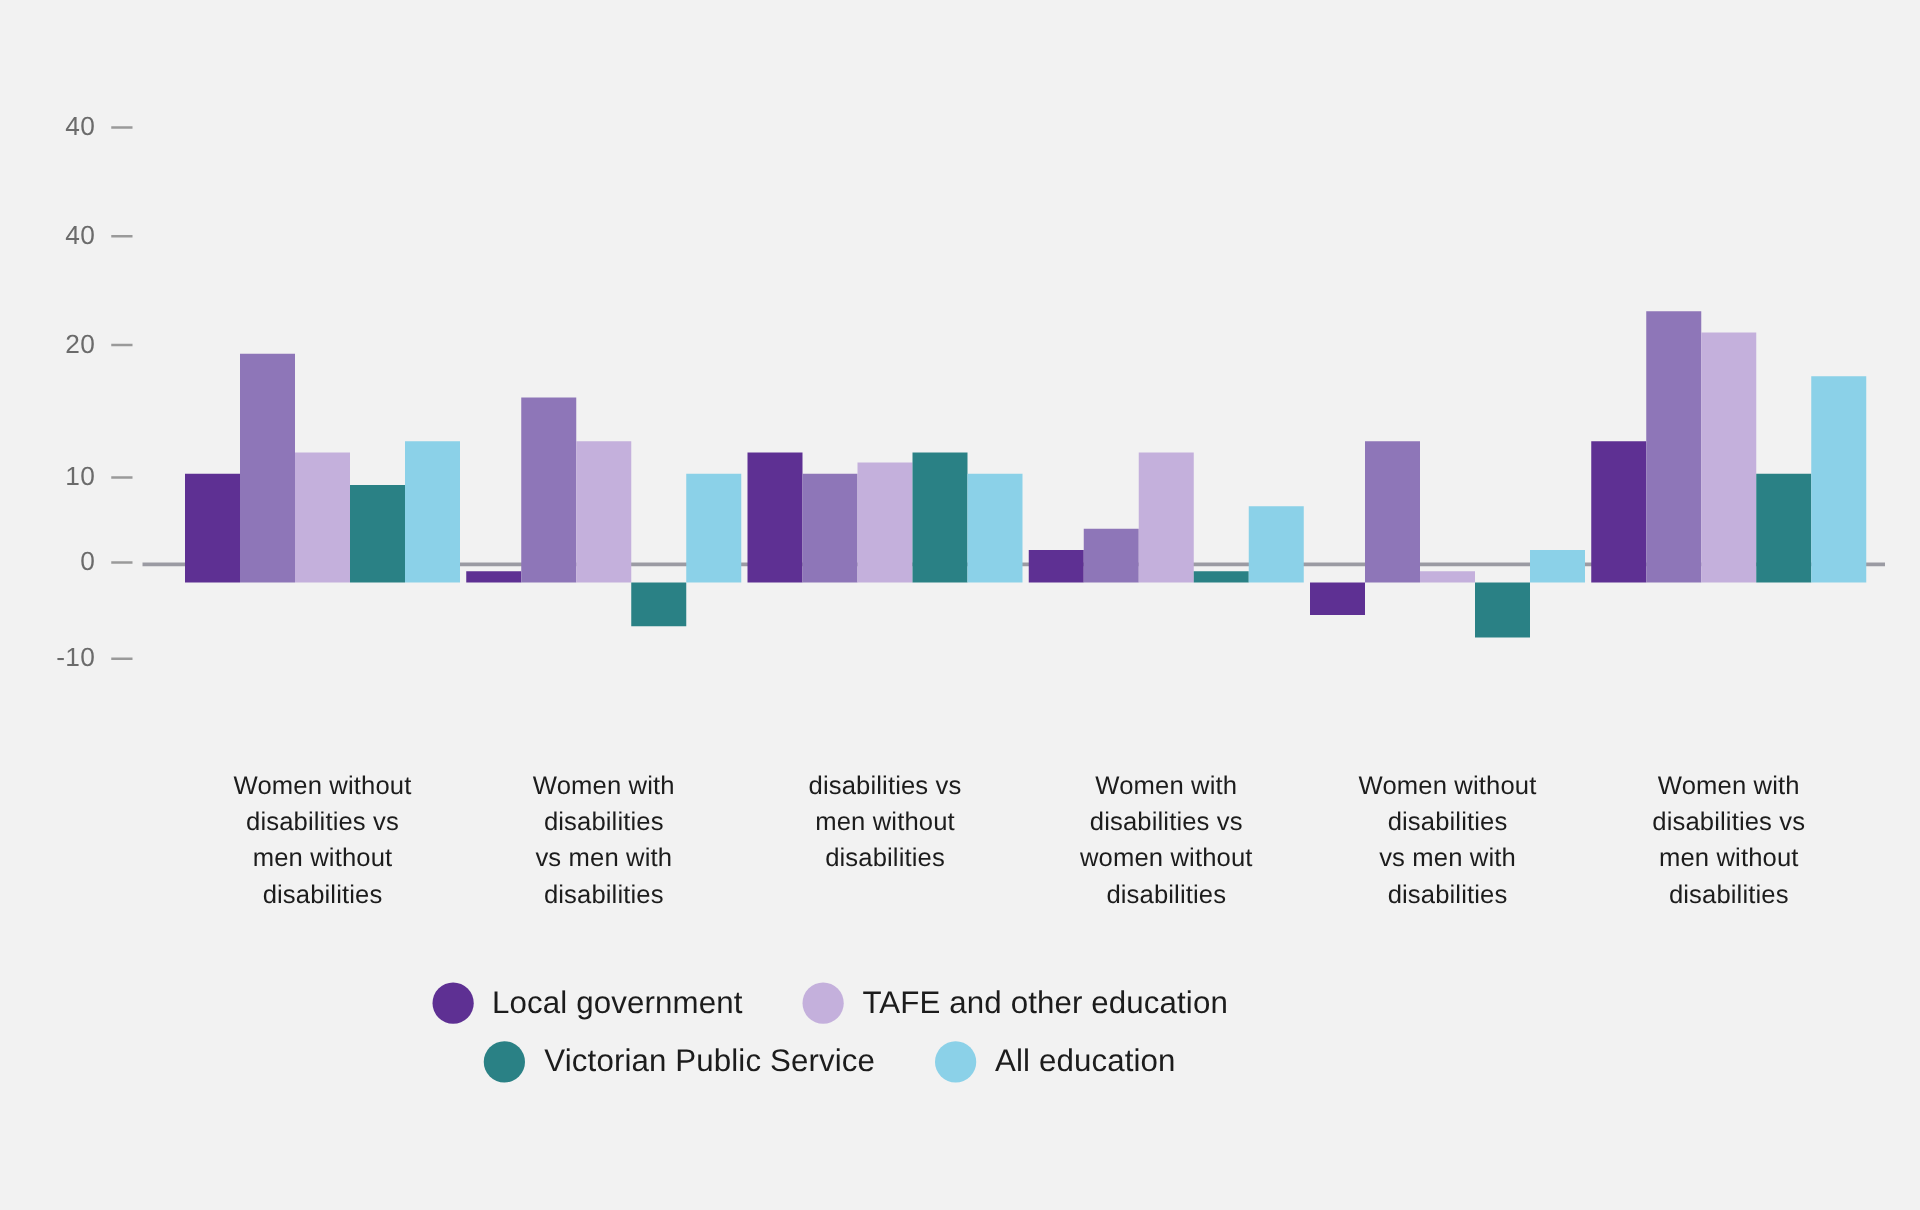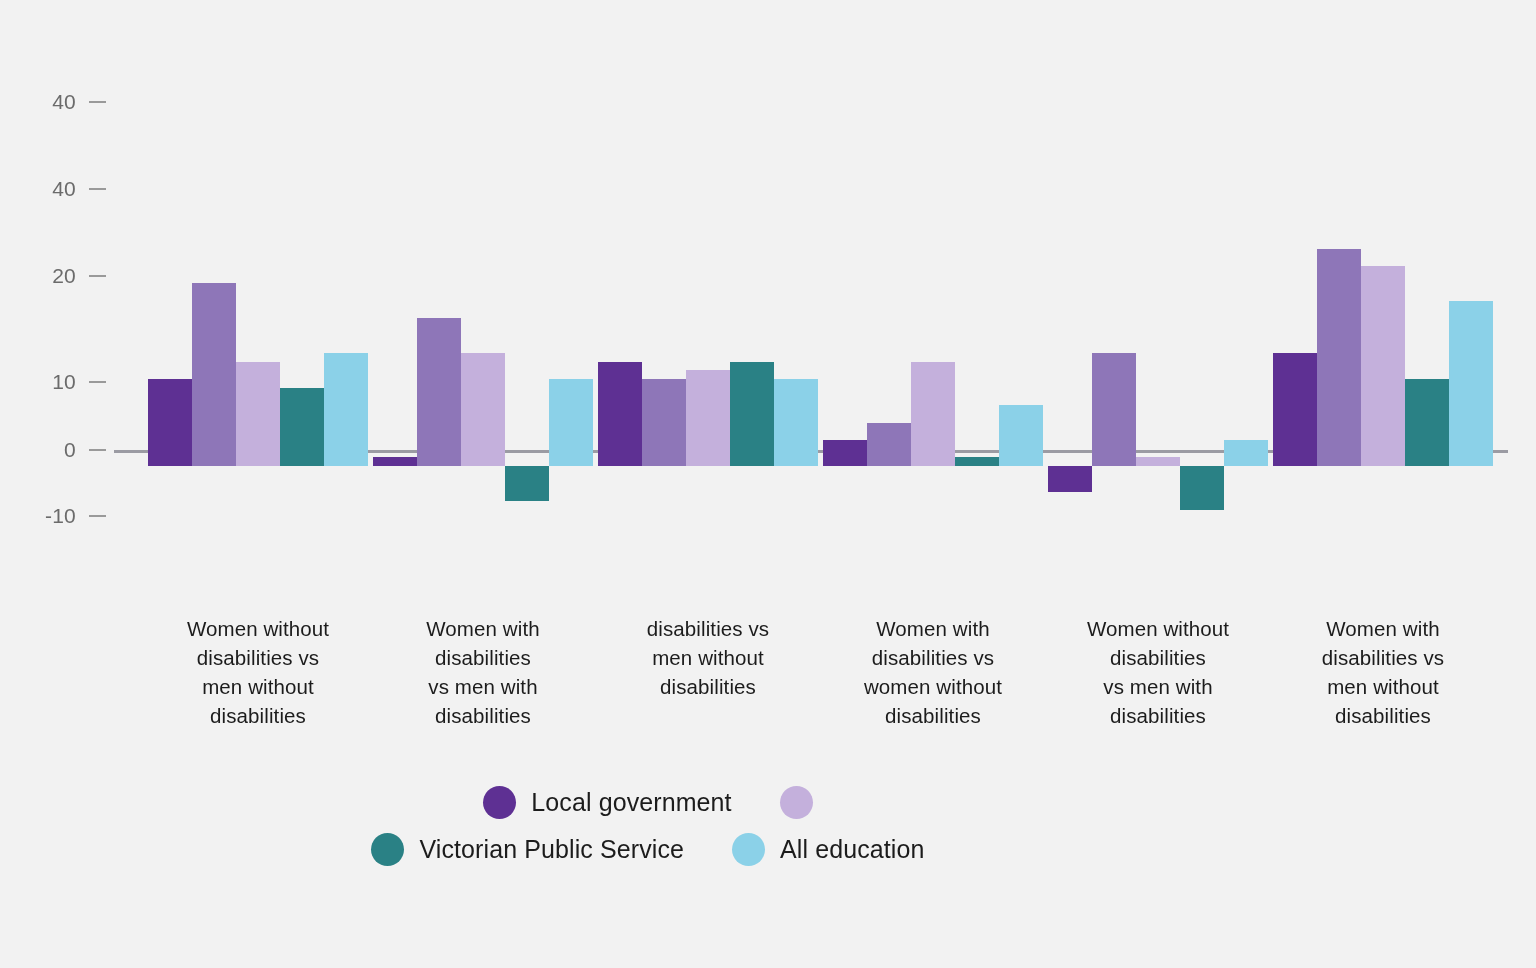--- a/index.html
+++ b/index.html
@@ -86,21 +86,21 @@
     text-align: center;
     font-size: 20.5px;
     line-height: 29px;
     color: #1c1c1c;
     letter-spacing: 0.1px;
   }
 
   
   #legend {
     position: absolute;
-    left: 0;
+    left: 16px;
     top: 786px;
     width: 1296px;
   }
 
   .legend-row {
     display: flex;
     justify-content: center;
     align-items: center;
     gap: 48px;
     margin-bottom: 14px;
@@ -145,21 +145,21 @@
         <span class="y-tick-dash"></span>
       </div>
       <div class="y-tick" style="top: 382px;">
         <span class="y-tick-label">10</span>
         <span class="y-tick-dash"></span>
       </div>
       <div class="y-tick" style="top: 450px;">
         <span class="y-tick-label">0</span>
         <span class="y-tick-dash"></span>
       </div>
-      <div class="y-tick" style="top: 516px;">
+      <div class="y-tick" style="top: 527px;">
         <span class="y-tick-label">-10</span>
         <span class="y-tick-dash"></span>
       </div>
     </div>
 
   <div id="zero-line"></div>
 
   <div id="groups">
       <div class="bar-rect" title="Local government: 10" style="left: 30px; width: 44px; background: rgb(94, 48, 147); height: 87px; top: 363px; position: absolute;"></div>
       <div class="bar-rect" title="Public healthcare: 21" style="left: 74px; width: 44px; background: rgb(142, 118, 184); height: 182.7px; top: 267.3px; position: absolute;"></div>
@@ -229,20 +229,21 @@
     </div>
 
   <div id="legend">
     <div class="legend-row">
         <div class="legend-item">
           <span class="legend-swatch" style="background: rgb(94, 48, 147);"></span>
           <span class="legend-text">Local government</span>
         </div>
         <div class="legend-item">
           <span class="legend-swatch" style="background: rgb(196, 176, 220);"></span>
+          <span class="legend-text">TAFE and other education</span>
         </div>
       </div>
     <div class="legend-row">
         <div class="legend-item">
           <span class="legend-swatch" style="background: rgb(42, 129, 133);"></span>
           <span class="legend-text">Victorian Public Service</span>
         </div>
         <div class="legend-item">
           <span class="legend-swatch" style="background: rgb(139, 209, 232);"></span>
           <span class="legend-text">All education</span>

